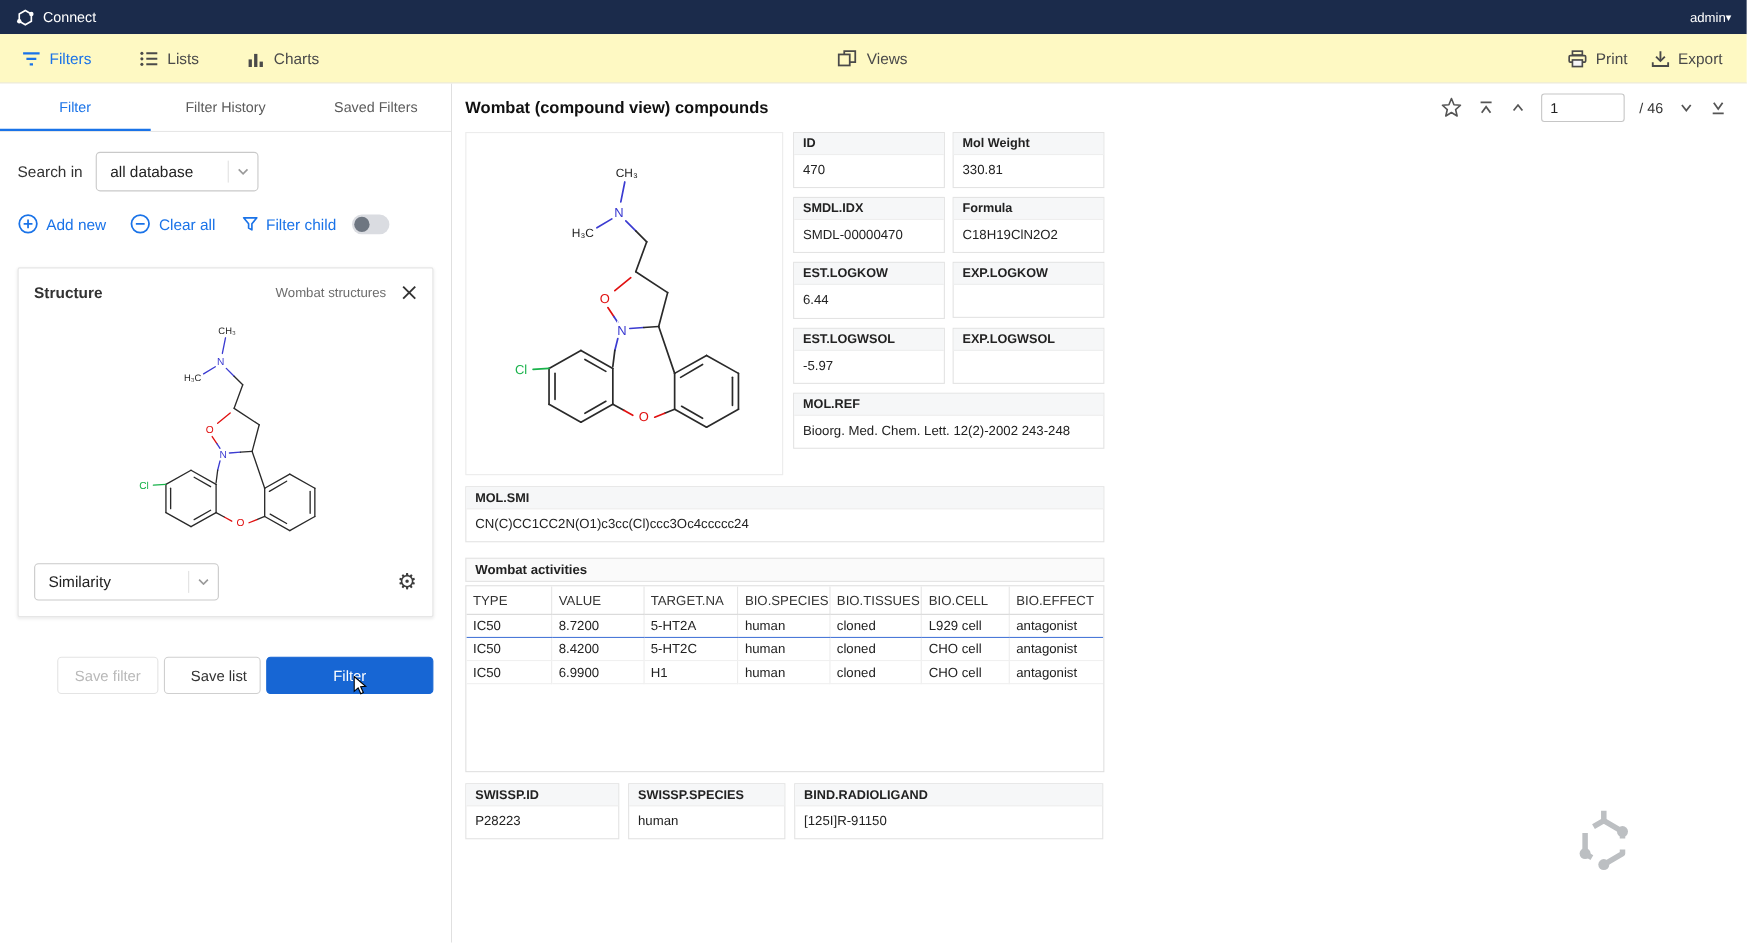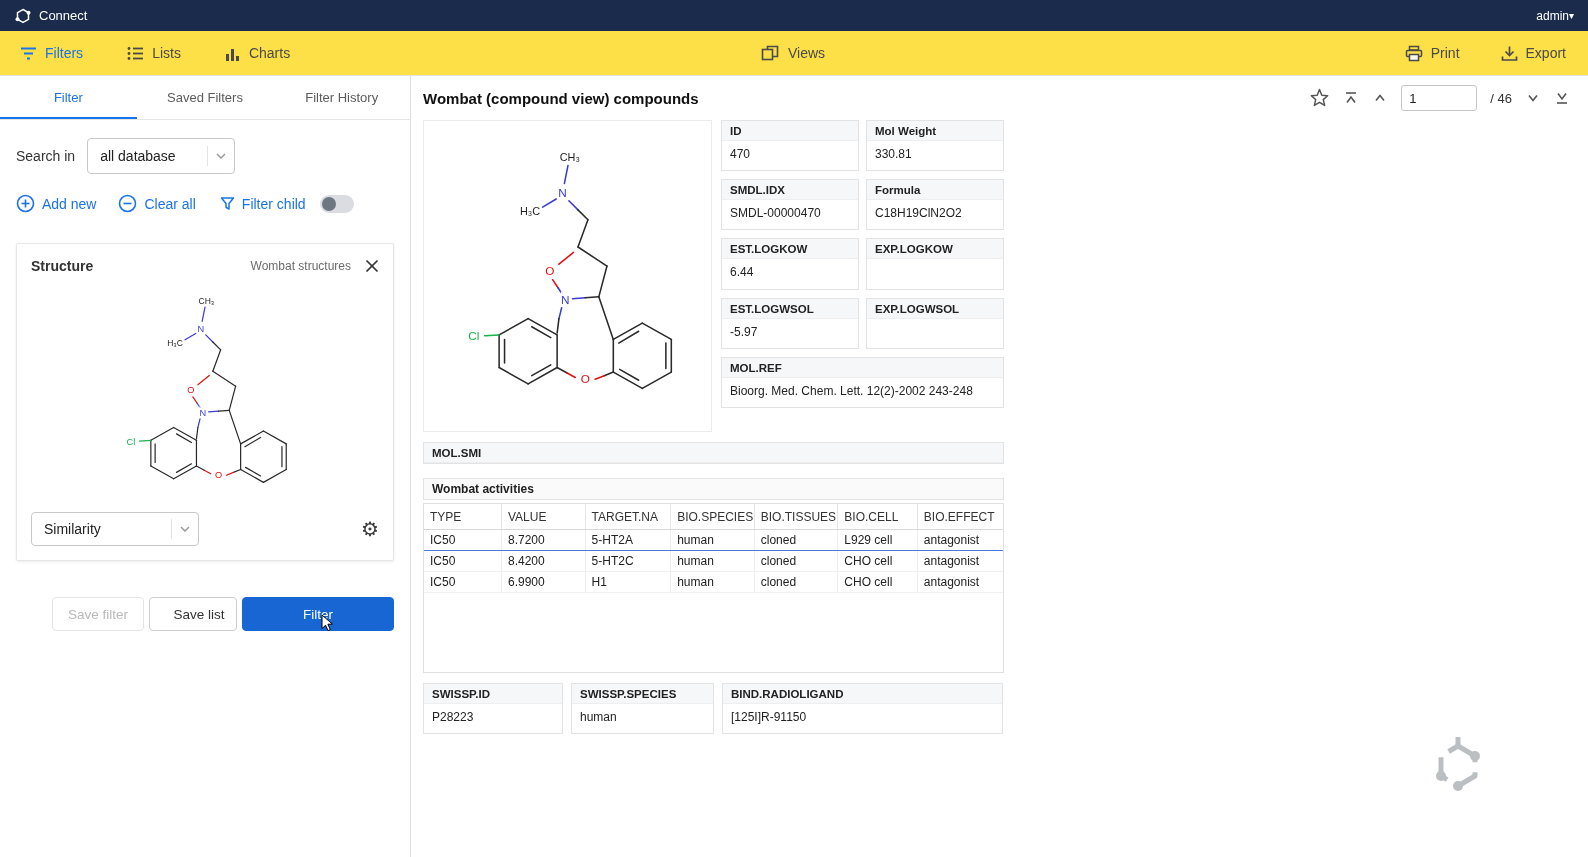--- a/index.html
+++ b/index.html
@@ -5,24 +5,24 @@
   * { margin:0; padding:0; box-sizing:border-box; }
   html,body { width:1588px; height:857px; font-family:"Liberation Sans",sans-serif; background:#fff; overflow:hidden; color:#222; }
 
   
   .topbar { height:31px; background:#1b2b4b; display:flex; align-items:center; padding:0 14px; color:#fff; }
   .topbar .brand { display:flex; align-items:center; gap:7px; font-size:13px; }
   .topbar .spacer { flex:1; }
   .topbar .user { font-size:12px; display:flex; align-items:center; gap:0; cursor:pointer; }
 
   
-  .toolbar { height:45px; background:#fde047; border-bottom:1px solid #e3e3e3; display:flex; align-items:center; }
+  .toolbar { height:45px; background:#fef9c3; border-bottom:1px solid #e3e3e3; display:flex; align-items:center; }
   .tb-left { flex:1; display:flex; align-items:center; gap:44px; padding-left:20px; }
   .tb-center { display:flex; align-items:center; }
-  .tb-right { flex:1; display:flex; align-items:center; justify-content:flex-end; gap:41px; padding-right:22px; }
+  .tb-right { flex:1; display:flex; align-items:center; justify-content:flex-end; gap:21px; padding-right:22px; }
   .tb-item { display:flex; align-items:center; gap:8px; font-size:14px; color:#4a4a4a; cursor:pointer; }
   .tb-item.accent { color:#1a73e8; }
 
   
   .content { display:flex; height:781px; }
   .sidebar { width:411px; border-right:1px solid #e0e0e0; background:#fff; flex:none; display:flex; flex-direction:column; }
   .main { flex:1; position:relative; background:#fff; }
 
   
   .tabs { display:flex; height:44px; border-bottom:1px solid #e6e6e6; flex:none; }
@@ -60,21 +60,21 @@
   .main-header { height:44px; display:flex; align-items:center; padding:0 18px 0 12px; }
   .page-title { font-size:15px; font-weight:bold; color:#111; }
   .main-controls { margin-left:auto; display:flex; align-items:center; gap:13px; }
   .icon-btn { display:flex; align-items:center; cursor:pointer; }
   .page-input { width:76px; height:26px; border:1px solid #c6c6c6; border-radius:3px; padding:0 7px; font-size:13px; font-family:inherit; color:#222; }
   .page-total { font-size:13px; color:#333; }
 
   .compound { margin-left:12px; width:581px; }
   .row-a { display:flex; }
   .struct-box { width:289px; height:312px; border:1px solid #ececec; display:flex; align-items:center; justify-content:center; flex:none; }
-  .fields { margin-left:9px; width:283px; display:flex; flex-wrap:wrap; gap:8px 7px; align-content:flex-start; }
+  .fields { margin-left:9px; width:283px; display:flex; flex-wrap:wrap; gap:8px 7px; align-content:flex-start;align-items:center; }
   .fbox { border:1px solid #e3e3e3; background:#fff; }
   .w138 { width:138px; }
   .w283 { width:283px; }
   .flabel { background:#f6f7f8; border-bottom:1px solid #eee; padding:4px 8px 3px; font-size:11.5px; font-weight:bold; color:#222; white-space:nowrap; overflow:hidden; }
   .fvalue { padding:5px 8px 8px; font-size:12px; color:#222; min-height:29px; line-height:1.35; }
   .mt10 { margin-top:10px; }
   .act-title { margin-top:14px; border:1px solid #e3e3e3; background:#fafafa; padding:3px 8px; font-size:12px; font-weight:bold; color:#222; }
   .table-wrap { margin-top:3px; border:1px solid #e0e0e0; height:170px; overflow:hidden; background:#fff; }
   table { width:100%; border-collapse:collapse; table-layout:fixed; }
   th { font-size:12px; font-weight:normal; color:#333; text-align:left; padding:6px 6px 5px; border-right:1px solid #e6e6e6; border-bottom:1px solid #d8d8d8; white-space:nowrap; overflow:hidden; }
@@ -233,22 +233,22 @@
       <span>Export</span>
     </div>
   </div>
 </nav>
 
 <div class="content">
 
   <aside class="sidebar">
     <div class="tabs">
       <div class="tab active">Filter</div>
+      <div class="tab">Filter History</div>
       <div class="tab">Saved Filters</div>
-      <div class="tab">Filter History</div>
     </div>
 
     <div class="search-row">
       <span>Search in</span>
       <div class="select db-select">
         <span>all database</span>
         <span class="chev">
           <svg width="10" height="6" viewBox="0 0 10 6">
             <polyline points="1,1 5,5 9,1" fill="none" stroke="#9a9a9a" stroke-width="1.5"></polyline>
           </svg>
@@ -401,20 +401,21 @@
           </div>
           <div class="fbox w283">
             <div class="flabel">MOL.REF</div>
             <div class="fvalue">Bioorg. Med. Chem. Lett. 12(2)-2002 243-248</div>
           </div>
         </div>
       </div>
 
       <div class="fbox mt10" style="width:581px">
         <div class="flabel">MOL.SMI</div>
+        <div class="fvalue" style="min-height:16px">CN(C)CC1CC2N(O1)c3cc(Cl)ccc3Oc4ccccc24</div>
       </div>
 
       <div class="act-title">Wombat activities</div>
       <div class="table-wrap">
         <table>
           <colgroup>
             <col style="width:76px">
               <col style="width:82px">
               <col style="width:84px">
               <col style="width:82px">

